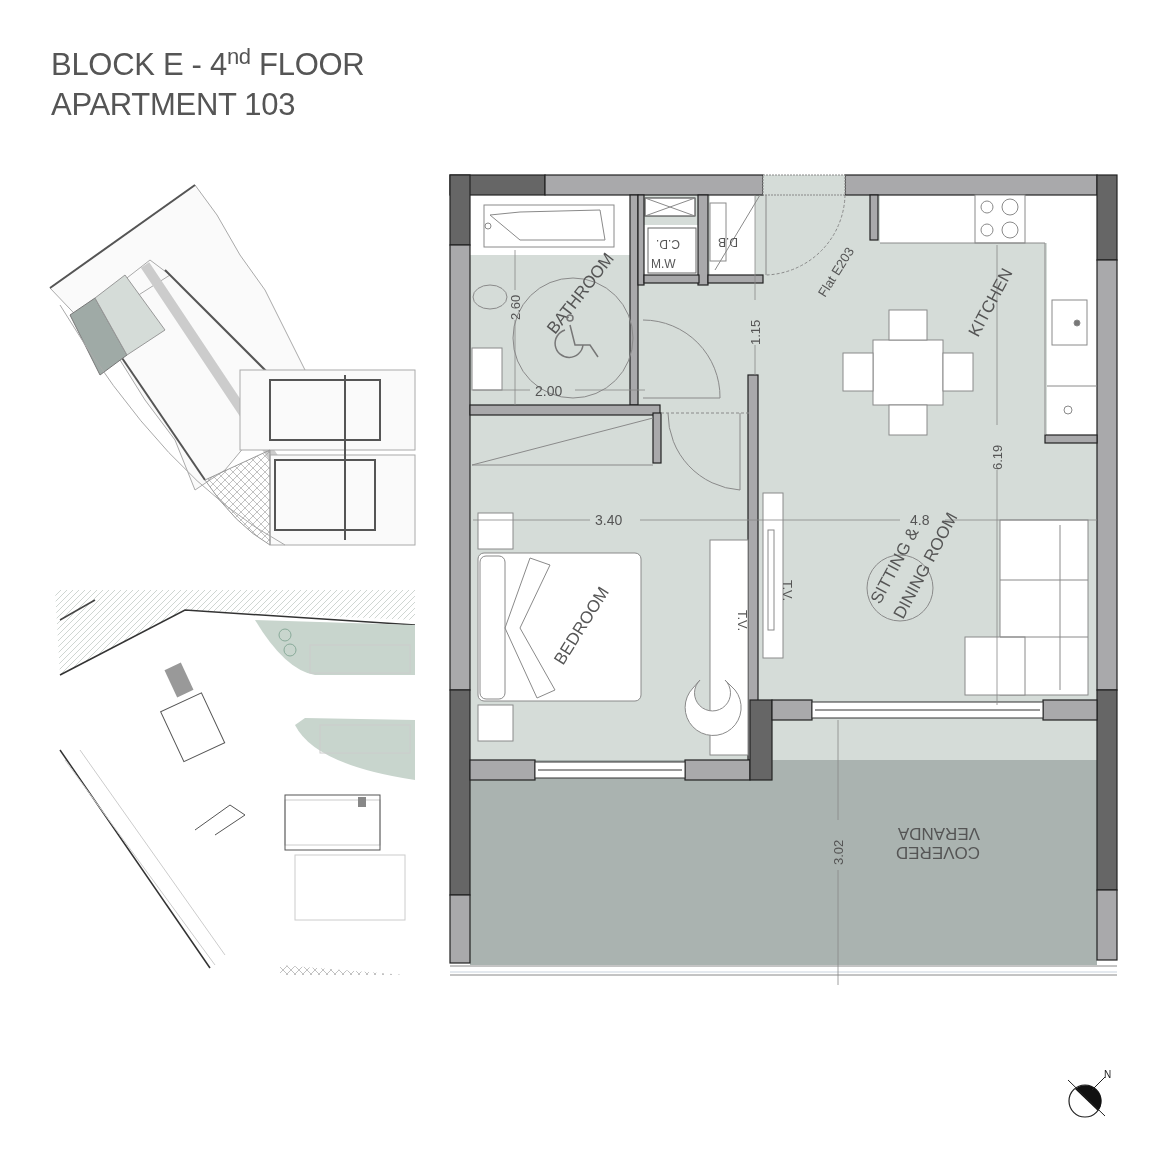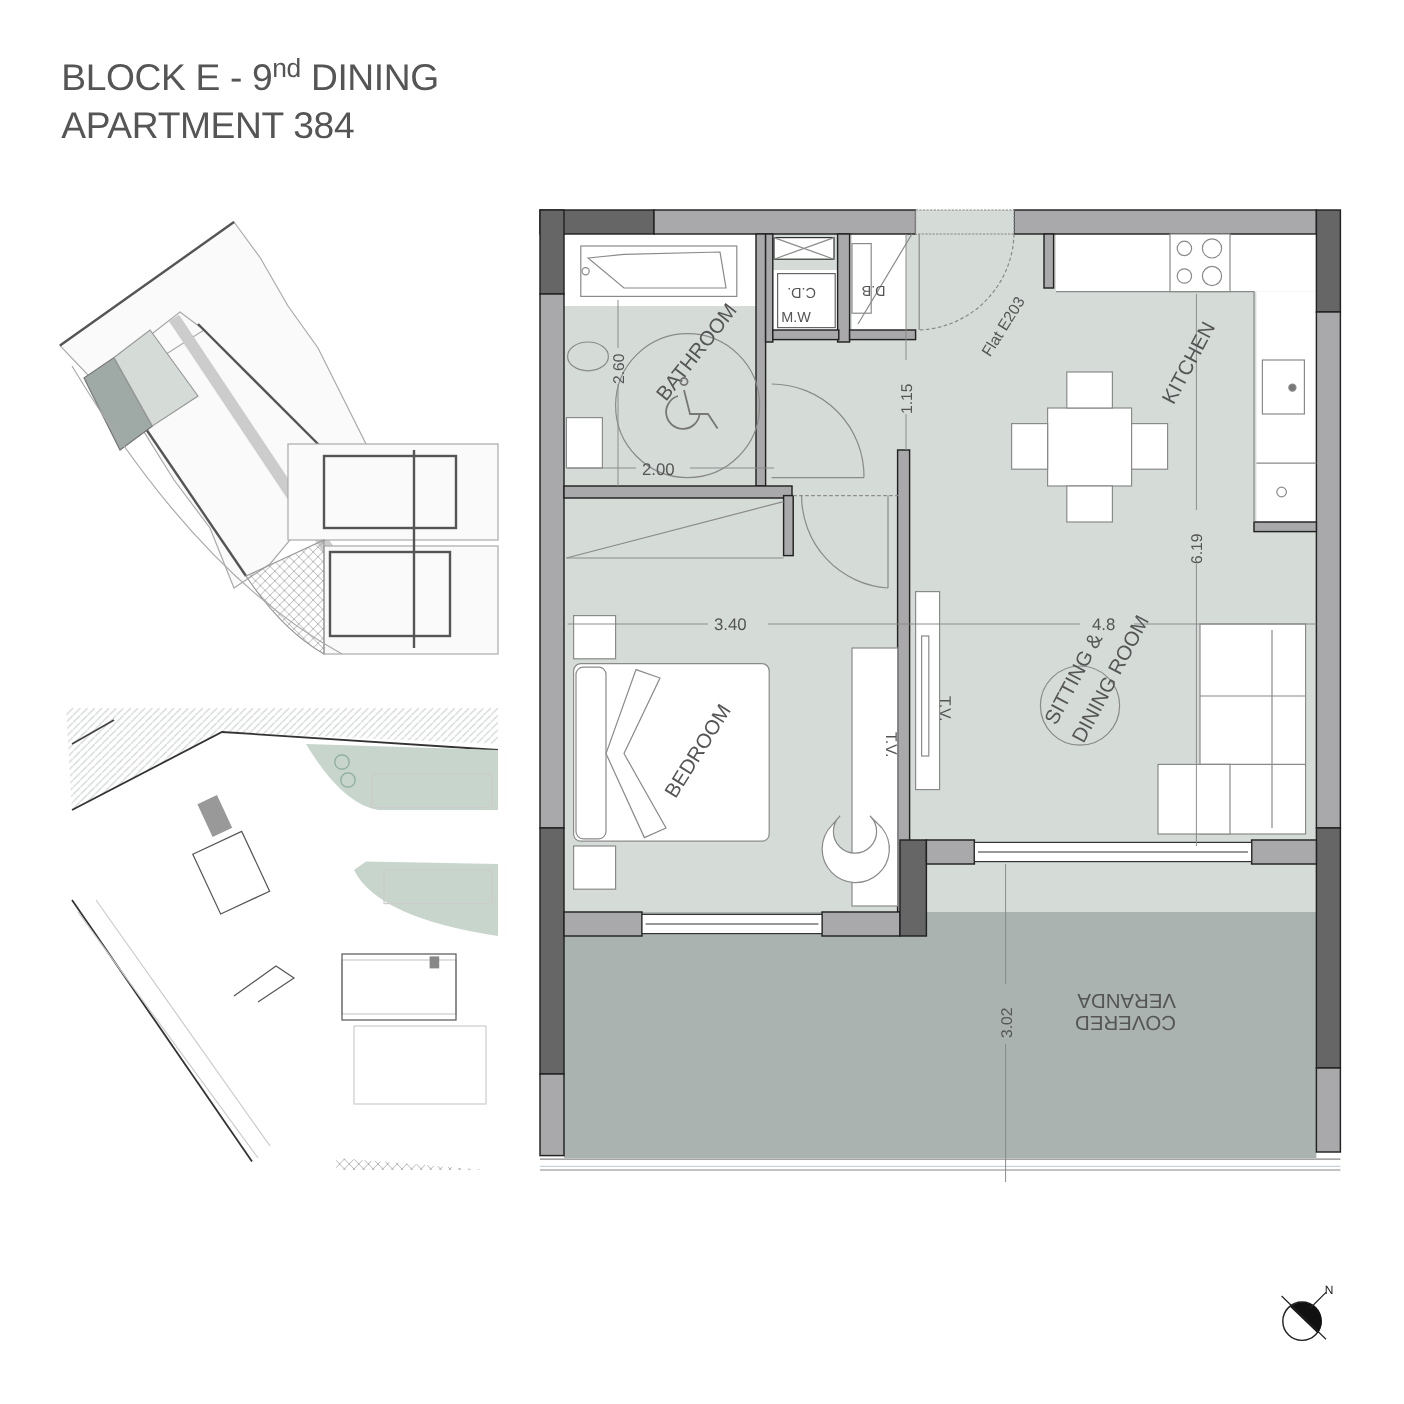--- a/index.html
+++ b/index.html
@@ -8,22 +8,22 @@
   .title sup { font-size: 22px; vertical-align: 11px; line-height: 0; }
   .plan { position: absolute; left: 0; top: 0; }
   .keyplan { position: absolute; }
   .compass { position: absolute; left: 1060px; top: 1066px; width: 60px; height: 60px; }
   svg text { font-family: "Liberation Sans", sans-serif; }
 </style>
 </head>
 <body>
 
 <div class="title">
-  <div><span>BLOCK E - 9</span><sup>nd</sup><span> DINING</span></div>
-  <div>APARTMENT 384</div>
+  <div><span>BLOCK E - 4</span><sup>nd</sup><span> FLOOR</span></div>
+  <div>APARTMENT 103</div>
 </div>
 
 <svg class="keyplan" style="left:45px;top:180px" width="375" height="370" viewBox="0 0 375 370">
   <g fill="none" stroke="#aaaaaa" stroke-width="1">
 
     <polygon points="5,108 150,5 172,35 195,75 220,110 240,150 260,190 240,210 205,260 180,290 150,310 130,260 100,220 75,180 45,150" fill="#fafafa"></polygon>
     <polygon points="105,80 125,95 70,130 60,115"></polygon>
     <line x1="100" y1="85" x2="230" y2="280" stroke="#cccccc" stroke-width="10"></line>
   </g>
   <g stroke="#555555" stroke-width="2" fill="none">

